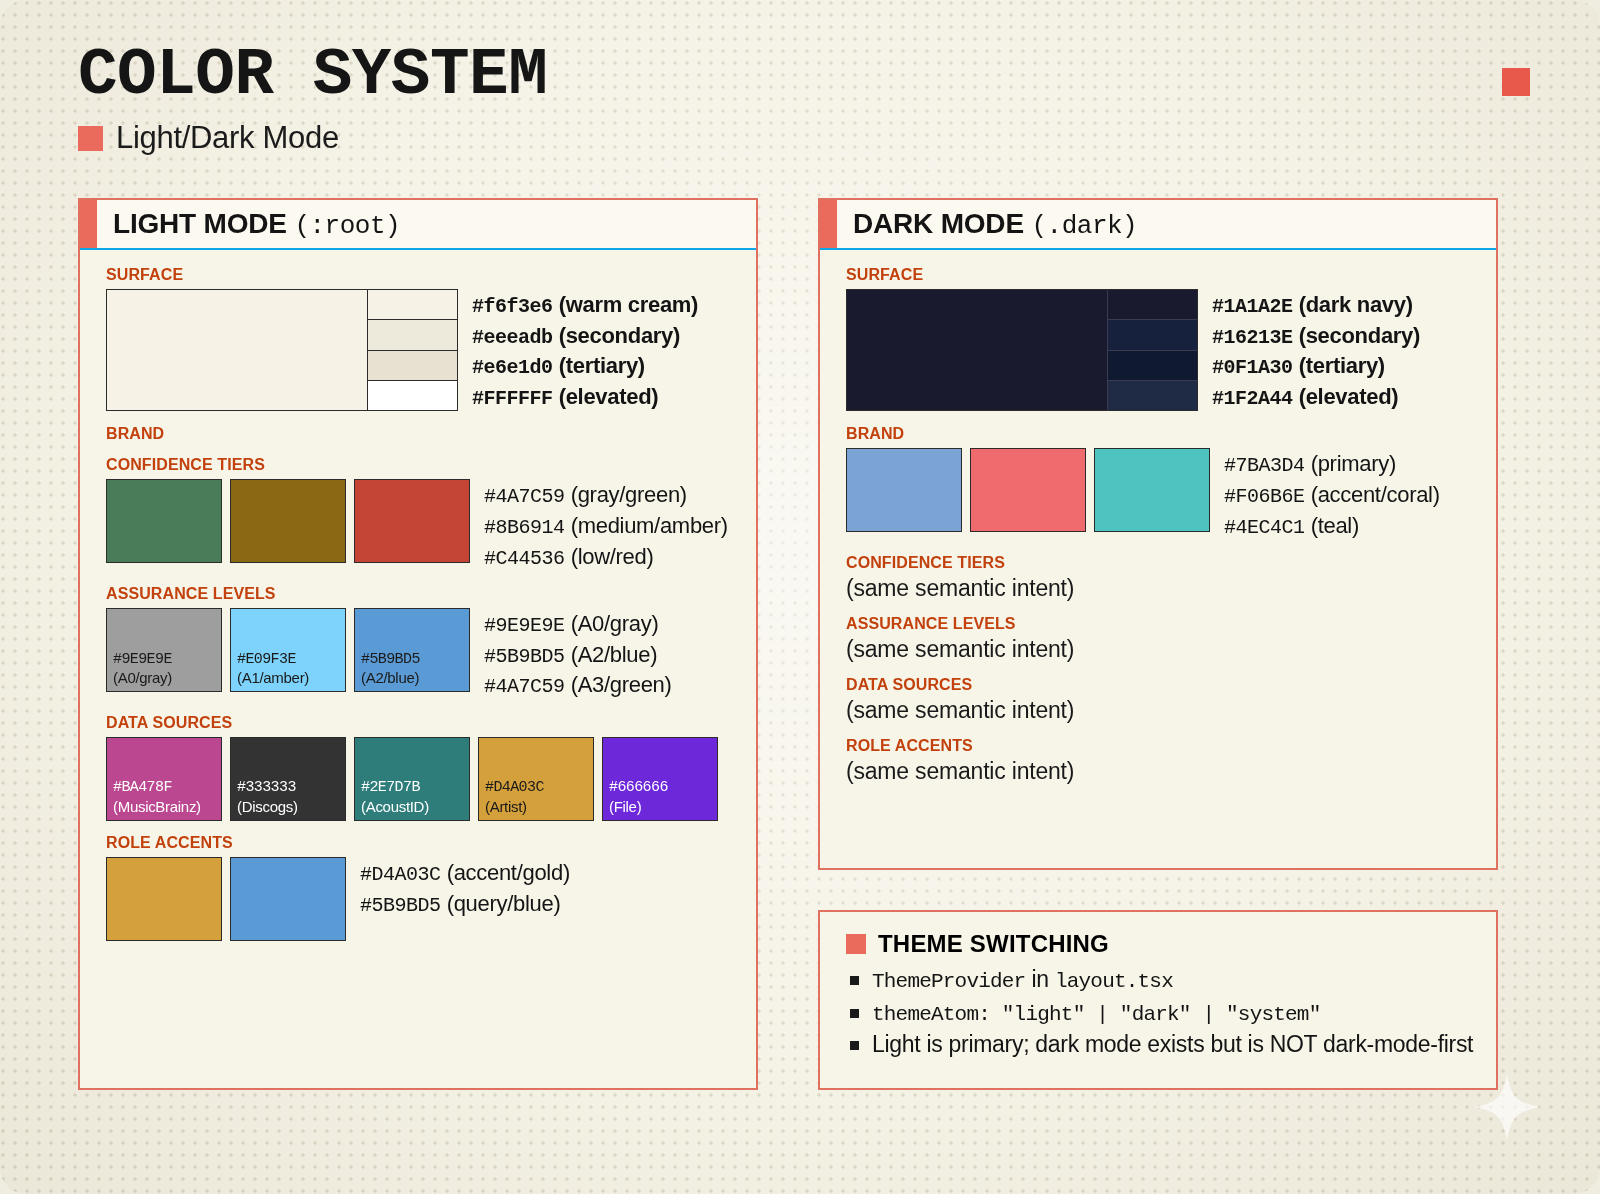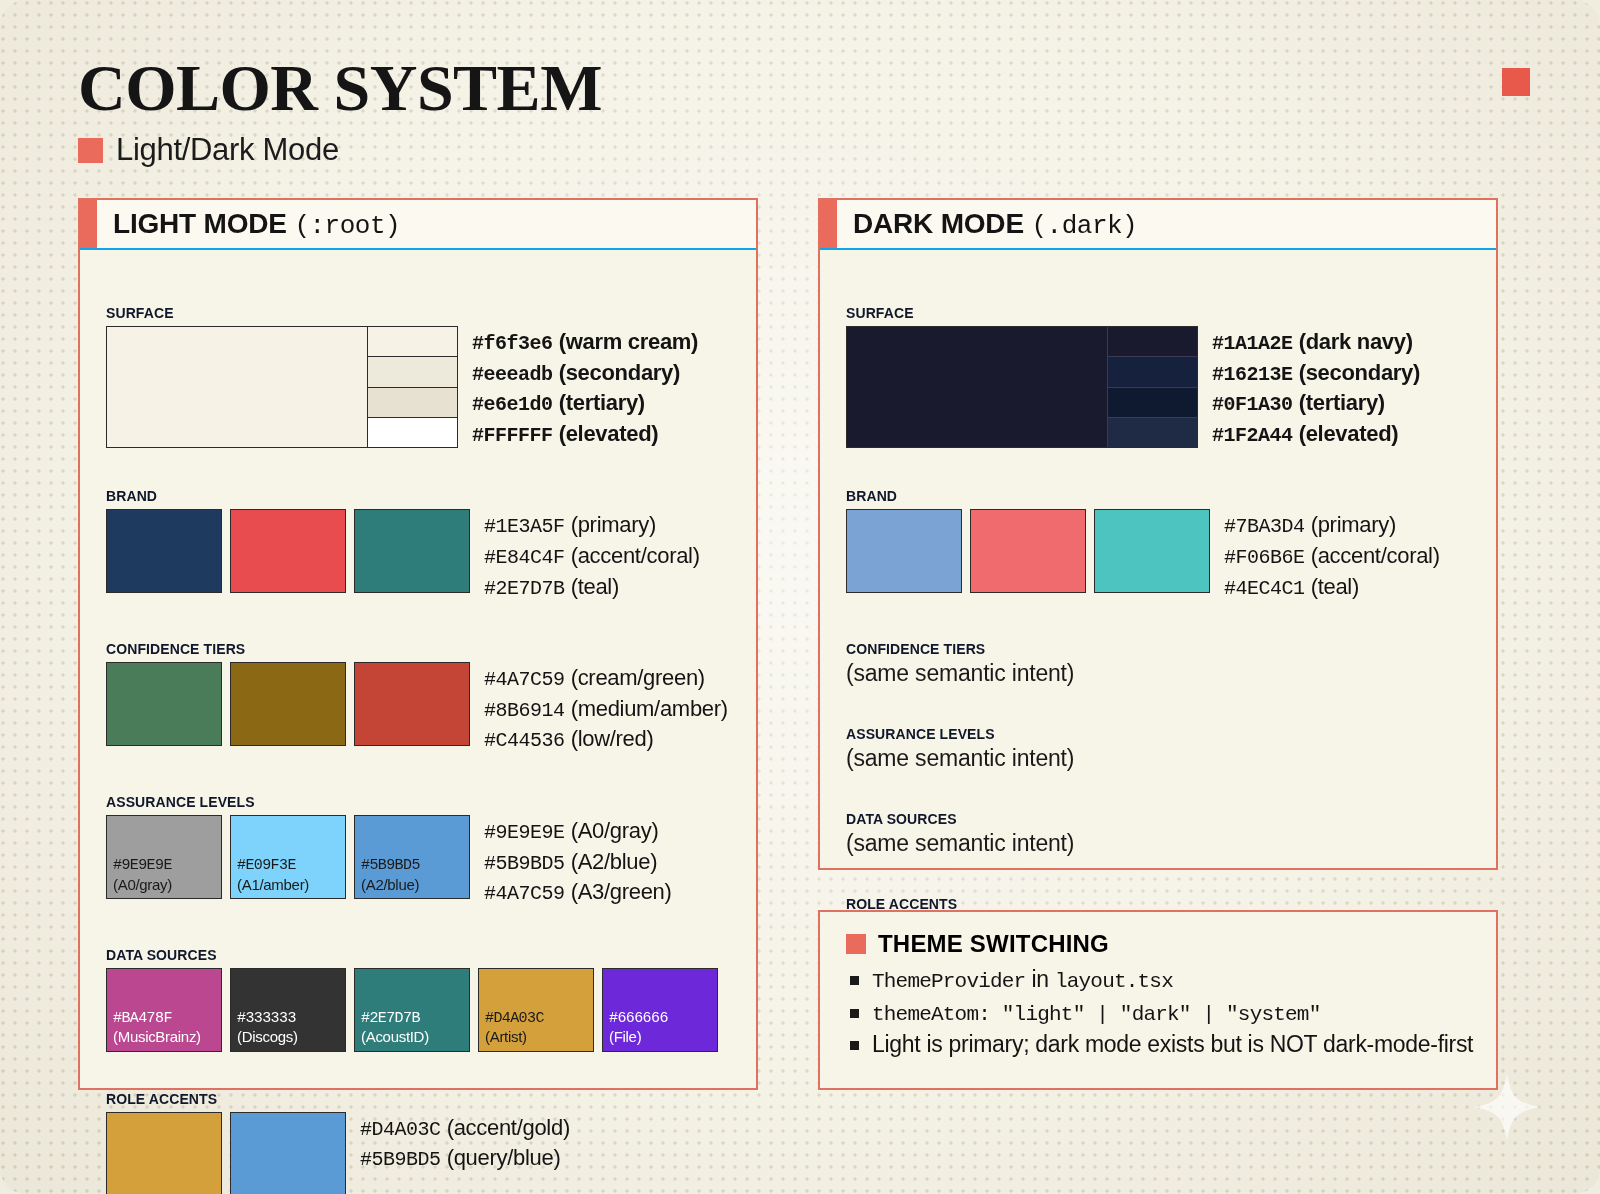--- a/index.html
+++ b/index.html
@@ -39,28 +39,27 @@
   }
 
   
   #header {
     position: absolute;
     left: 78px;
     top: 42px;
     z-index: 3;
   }
   #title {
-    font-family: Liberation Serif, serif;
+    font-family: Liberation Mono, monospace;
     font-weight: bold;
     font-size: 66px;
     letter-spacing: -0.5px;
     color: #151515;
     line-height: 1.02;
     white-space: nowrap;
-    margin-top: 12px;
   }
   #subtitle-row {
     display: flex;
     align-items: center;
     gap: 13px;
     margin-top: 11px;
   }
   .coral-sq {
     width: 25px;
     height: 25px;
@@ -121,26 +120,25 @@
     font-family: "Liberation Mono", monospace;
     font-weight: normal;
     font-size: 26px;
     letter-spacing: -0.5px;
   }
 
   .panel-body { padding: 16px 22px 10px 26px; }
 
   .group { margin-bottom: 13px; }
   .group-title {
-    font-size: 14px;
+    font-size: 16px;
     font-weight: bold;
     letter-spacing: 0.1px;
-    color: #0f172a;
+    color: #c2410c;
     margin-bottom: 5px;
-    margin-top: 39px;
   }
 
   .note {
     font-size: 23px;
     color: #1a1a1a;
     letter-spacing: -0.2px;
     margin-top: -2px;
   }
 
   
@@ -296,44 +294,32 @@
             <div class="legend-line"><span class="hex">#f6f3e6</span> <span class="name">(warm cream)</span></div>
             <div class="legend-line"><span class="hex">#eeeadb</span> <span class="name">(secondary)</span></div>
             <div class="legend-line"><span class="hex">#e6e1d0</span> <span class="name">(tertiary)</span></div>
             <div class="legend-line"><span class="hex">#FFFFFF</span> <span class="name">(elevated)</span></div>
           </div>
         </div>
       </div>
 
       <div class="group">
         <div class="group-title">BRAND</div>
-        <div class="row">
-          <div class="swatches">
-            <div class="sw" style="background:#1E3A5F"></div>
-            <div class="sw" style="background:#E84C4F"></div>
-            <div class="sw" style="background:#2E7D7B"></div>
-          </div>
-          <div class="legend">
-            <div class="legend-line"><span class="hex">#1E3A5F</span> <span class="name">(primary)</span></div>
-            <div class="legend-line"><span class="hex">#E84C4F</span> <span class="name">(accent/coral)</span></div>
-            <div class="legend-line"><span class="hex">#2E7D7B</span> <span class="name">(teal)</span></div>
-          </div>
-        </div>
       </div>
 
       <div class="group">
         <div class="group-title">CONFIDENCE TIERS</div>
         <div class="row">
           <div class="swatches">
             <div class="sw" style="background:#4A7C59"></div>
             <div class="sw" style="background:#8B6914"></div>
             <div class="sw" style="background:#C44536"></div>
           </div>
           <div class="legend">
-            <div class="legend-line"><span class="hex">#4A7C59</span> <span class="name">(cream/green)</span></div>
+            <div class="legend-line"><span class="hex">#4A7C59</span> <span class="name">(gray/green)</span></div>
             <div class="legend-line"><span class="hex">#8B6914</span> <span class="name">(medium/amber)</span></div>
             <div class="legend-line"><span class="hex">#C44536</span> <span class="name">(low/red)</span></div>
           </div>
         </div>
       </div>
 
       <div class="group">
         <div class="group-title">ASSURANCE LEVELS</div>
         <div class="row">
           <div class="swatches">

